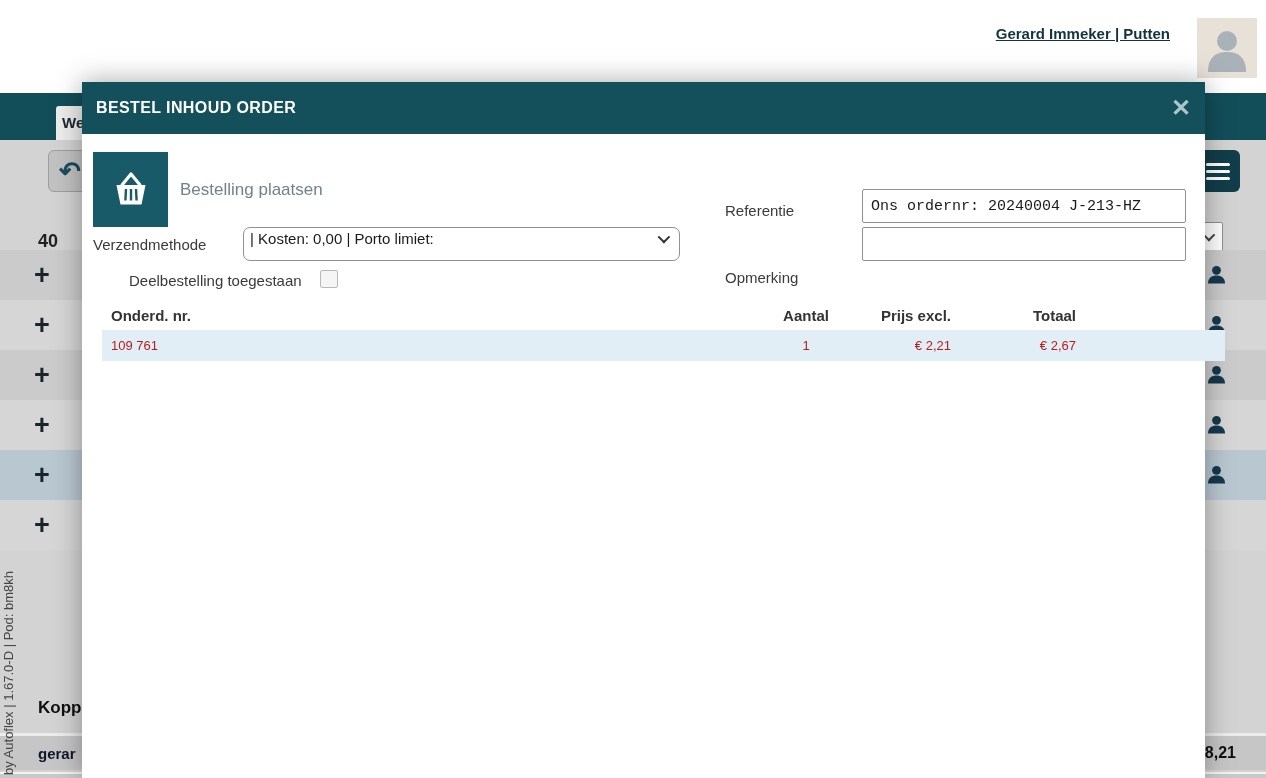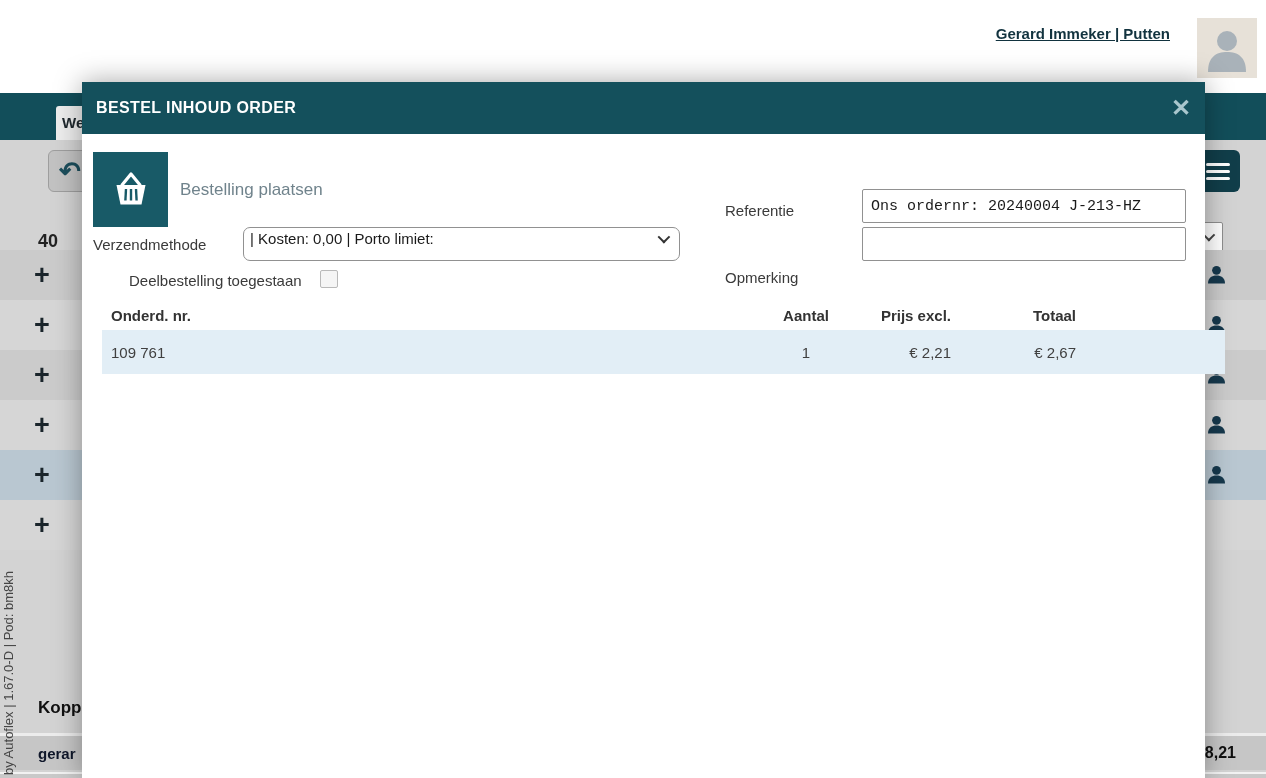--- a/index.html
+++ b/index.html
@@ -84,21 +84,21 @@
     border-radius:7px; background:#fff; display:flex; align-items:center; padding:0 12px 12px 6px; cursor:pointer; }
   .select-box .sel-text { font-size:15px; color:#1a1a1a; flex:1; white-space:nowrap; overflow:hidden; }
   .select-box .chev { border-color:#333; }
 
   .checkbox { position:absolute; left:238px; top:136px; width:18px; height:18px; background:#f5f5f5;
     border:1px solid #b9b9b9; border-radius:2px; cursor:pointer; }
 
   .otable { position:absolute; top:166px; left:0; width:100%;margin-left:20px; }
   .otable-grid { display:grid; grid-template-columns:1fr 100px 95px 125px; padding:0 149px 0 9px; align-items:center; }
   .ot-header { height:30px; font-size:15px; font-weight:bold; color:#333; }
-  .ot-row { height:44px; background:#e2eef6; font-size:15px; color:#404040; cursor:pointer; }
+  .ot-row { height:31px; background:#e2eef6; font-size:13px; color:#b91c1c; cursor:pointer; }
   .c-aantal { text-align:center; }
   .c-prijs, .c-totaal { text-align:right; }
 </style>
 </head>
 <body>
 
 <div class="app-header">
 
   <div class="user-link">Gerard Immeker | Putten</div>
 

